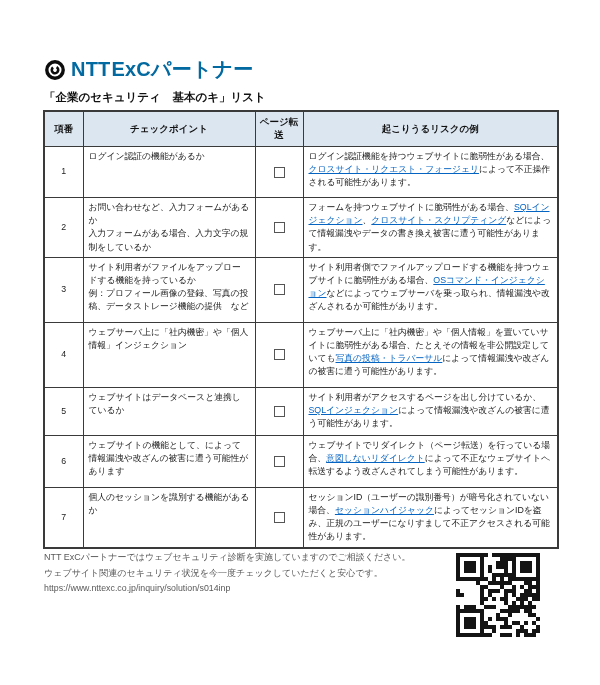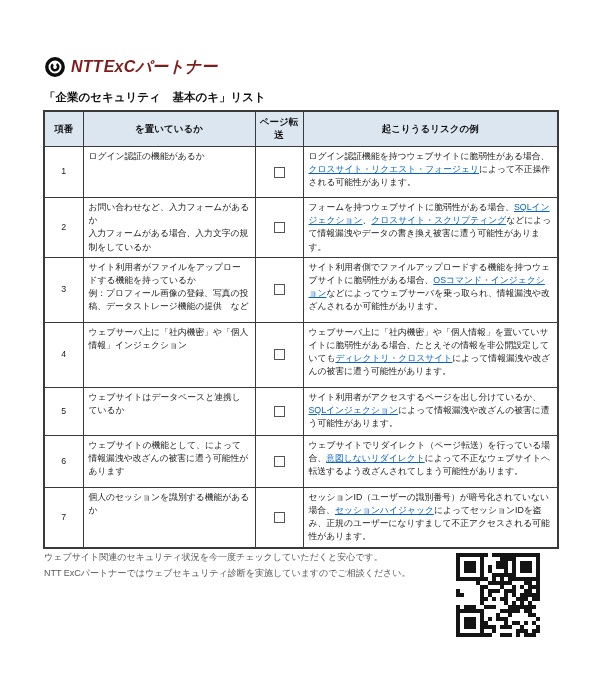--- a/index.html
+++ b/index.html
@@ -3,21 +3,21 @@
 <meta charset="utf-8">
 <style>
   html,body{margin:0;padding:0;}
   body{
     width:600px;height:685px;background:#ffffff;
     font-family:"Liberation Sans","DejaVu Sans",sans-serif;
     position:relative;color:#222;
   }
   .logo{position:absolute;left:44px;top:56px;display:flex;align-items:center;gap:5px;}
   .logo-mark{width:22px;height:22px;}
-  .logo-text{font-size:16px;font-weight:bold;color:#7f1d1d;letter-spacing:0.2px;font-style:italic;}
+  .logo-text{font-size:20px;font-weight:bold;color:#0369a1;letter-spacing:0.2px;}
   .logo-text .t1{margin-right:1px;}
   .doc-title{position:absolute;left:44px;top:90px;font-size:11.5px;font-weight:bold;color:#111;}
 
   table.check-table{
     position:absolute;left:43px;top:110px;width:514px;
     border-collapse:collapse;table-layout:fixed;
     border:2px solid #3a3a3a;
   }
   .check-table th{
     background:#dce6f1;border:1px solid #3a3a3a;
@@ -69,21 +69,21 @@
 <table class="check-table">
   <colgroup>
     <col style="width:39px">
       <col style="width:172px">
       <col style="width:48px">
       <col style="width:255px">
   </colgroup>
   <thead>
     <tr>
       <th>項番</th>
-      <th>を置いているか</th>
+      <th>チェックポイント</th>
       <th>ページ転送</th>
       <th>起こりうるリスクの例</th>
     </tr>
   </thead>
   <tbody>
       <tr>
         <td class="col-no">1</td>
         <td>ログイン認証の機能があるか</td>
         <td class="col-check"><span class="checkbox"></span></td>
         <td><span>ログイン認証機能を持つウェブサイトに脆弱性がある場合、</span><a class="risk-link">クロスサイト・リクエスト・フォージェリ</a><span>によって不正操作される可能性があります。</span></td>
@@ -97,21 +97,21 @@
       <tr>
         <td class="col-no">3</td>
         <td>サイト利用者がファイルをアップロードする機能を持っているか<br>例：プロフィール画像の登録、写真の投稿、データストレージ機能の提供　など</td>
         <td class="col-check"><span class="checkbox"></span></td>
         <td><span>サイト利用者側でファイルアップロードする機能を持つウェブサイトに脆弱性がある場合、</span><a class="risk-link">OSコマンド・インジェクション</a><span>などによってウェブサーバを乗っ取られ、情報漏洩や改ざんされるか可能性があります。</span></td>
       </tr>
       <tr>
         <td class="col-no">4</td>
         <td>ウェブサーバ上に「社内機密」や「個人情報」インジェクション</td>
         <td class="col-check"><span class="checkbox"></span></td>
-        <td><span>ウェブサーバ上に「社内機密」や「個人情報」を置いていサイトに脆弱性がある場合、たとえその情報を非公開設定していても</span><a class="risk-link">ディレクトリ・クロスサイト</a><span>によって情報漏洩や改ざんの被害に遭う可能性があります。</span></td>
+        <td><span>ウェブサーバ上に「社内機密」や「個人情報」を置いていサイトに脆弱性がある場合、たとえその情報を非公開設定していても</span><a class="risk-link">写真の投稿・トラバーサル</a><span>によって情報漏洩や改ざんの被害に遭う可能性があります。</span></td>
       </tr>
       <tr>
         <td class="col-no">5</td>
         <td>ウェブサイトはデータベースと連携しているか</td>
         <td class="col-check"><span class="checkbox"></span></td>
         <td><span>サイト利用者がアクセスするページを出し分けているか、</span><a class="risk-link">SQLインジェクション</a><span>によって情報漏洩や改ざんの被害に遭う可能性があります。</span></td>
       </tr>
       <tr>
         <td class="col-no">6</td>
         <td>ウェブサイトの機能として、によって情報漏洩や改ざんの被害に遭う可能性があります</td>
@@ -121,22 +121,23 @@
       <tr>
         <td class="col-no">7</td>
         <td>個人のセッションを識別する機能があるか</td>
         <td class="col-check"><span class="checkbox"></span></td>
         <td><span>セッションID（ユーザーの識別番号）が暗号化されていない場合、</span><a class="risk-link">セッションハイジャック</a><span>によってセッションIDを盗み、正規のユーザーになりすまして不正アクセスされる可能性があります。</span></td>
       </tr>
     </tbody>
 </table>
 
 <div class="footer">
+  <div>NTT ExCパートナーではウェブセキュリティ診断を実施していますのでご相談ください。</div>
   <div>ウェブサイト関連のセキュリティ状況を今一度チェックしていただくと安心です。</div>
-  <div>NTT ExCパートナーではウェブセキュリティ診断を実施していますのでご相談ください。</div>
+  <div class="url">https://www.nttexc.co.jp/inquiry/solution/s014inp</div>
 </div>
 
 <div class="qr">
     <div style="background: rgb(20, 20, 20);"></div>
     <div style="background: rgb(20, 20, 20);"></div>
     <div style="background: rgb(20, 20, 20);"></div>
     <div style="background: rgb(20, 20, 20);"></div>
     <div style="background: rgb(20, 20, 20);"></div>
     <div style="background: rgb(20, 20, 20);"></div>
     <div style="background: rgb(20, 20, 20);"></div>

